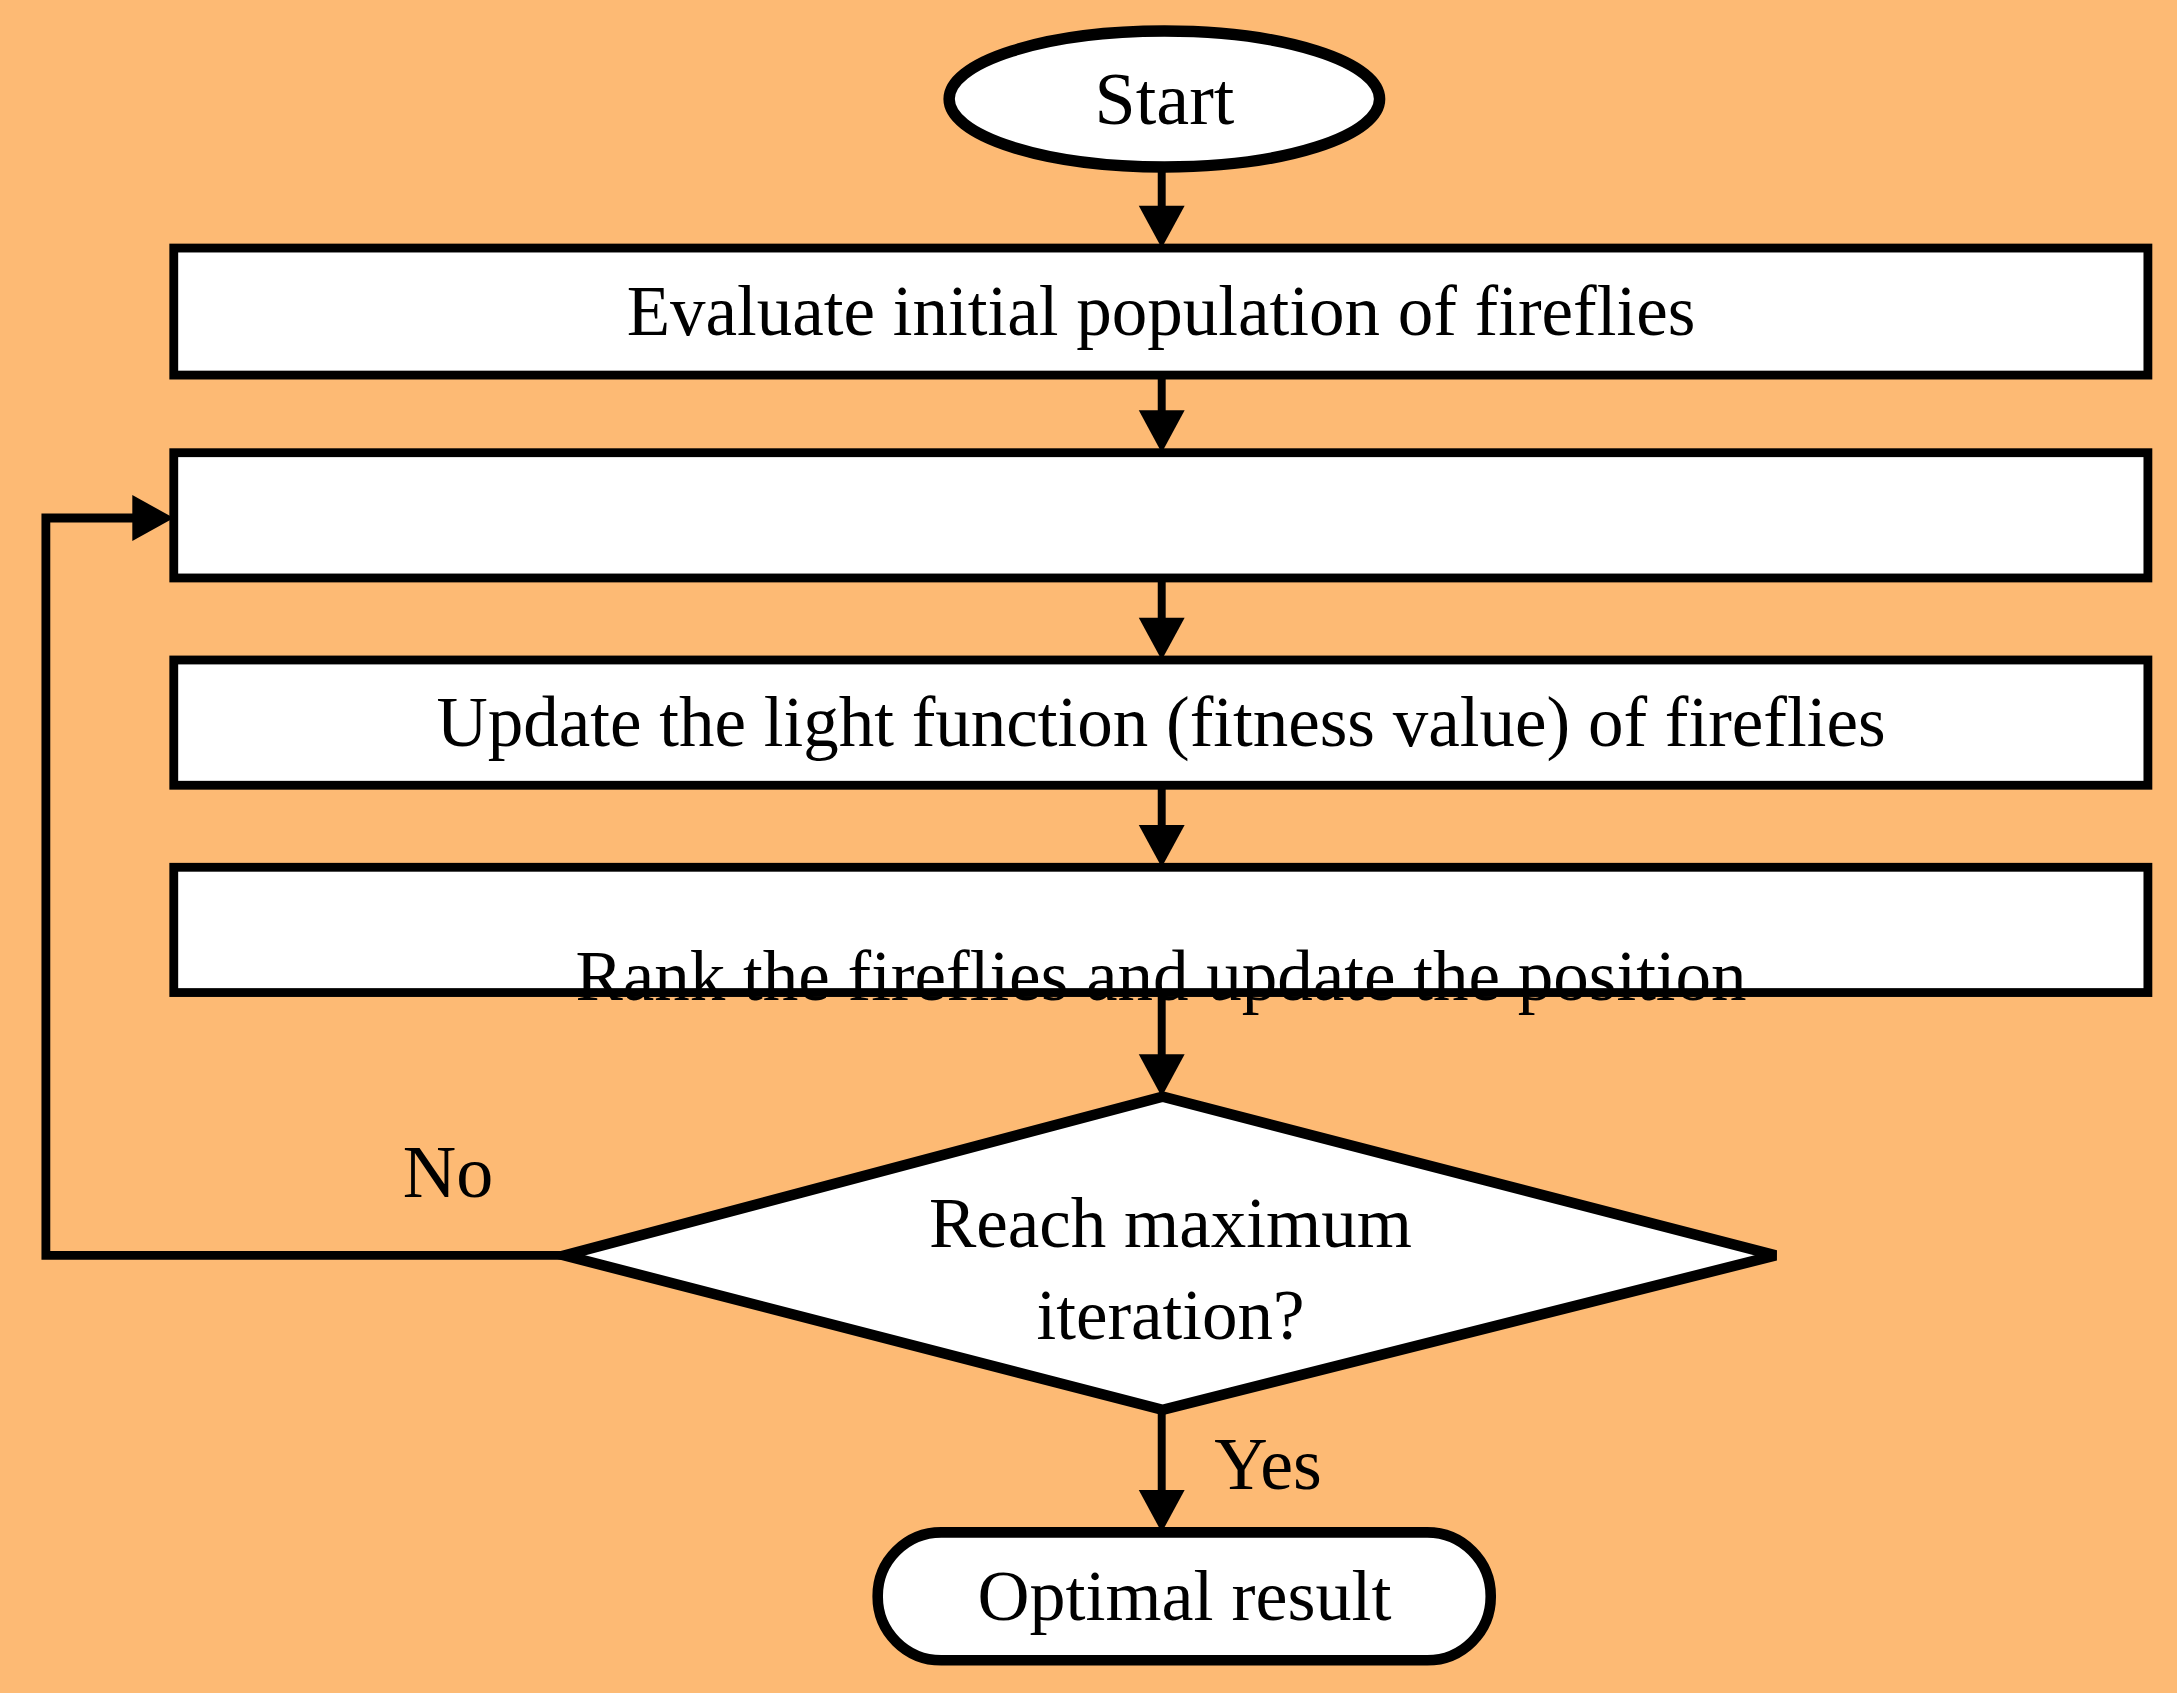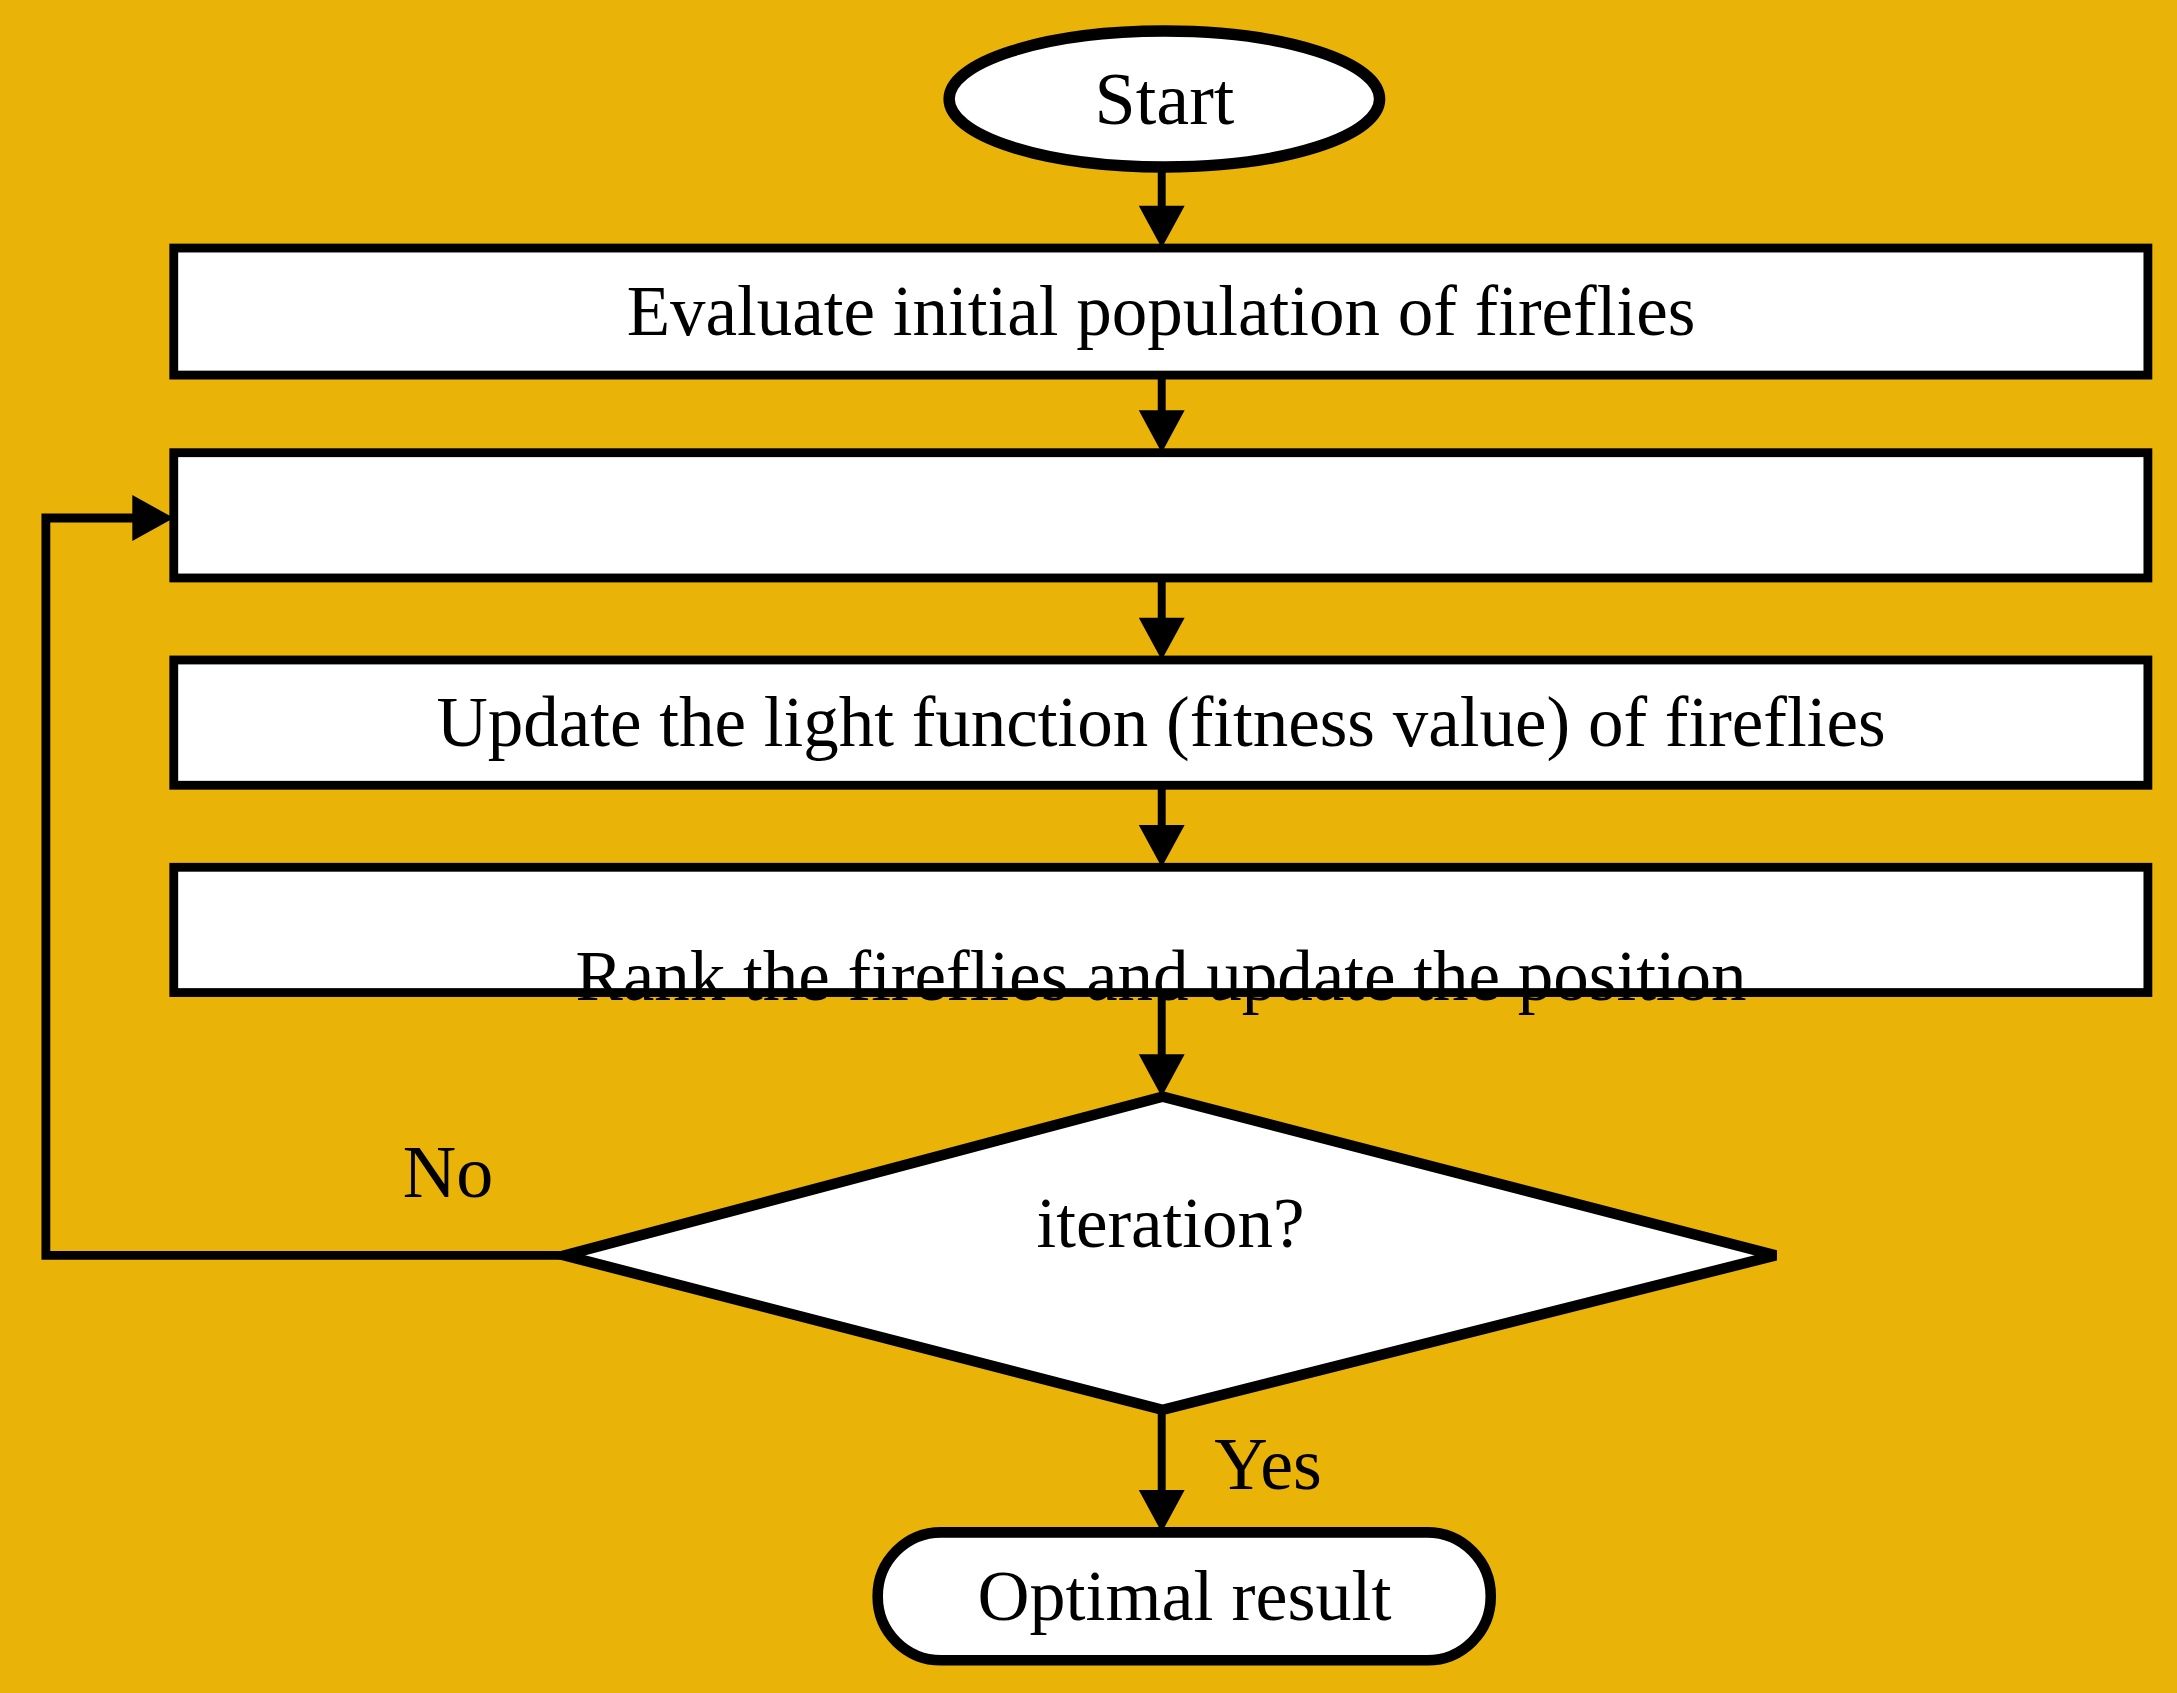--- a/index.html
+++ b/index.html
@@ -1,20 +1,20 @@
 <!DOCTYPE html>
 <html style="font-size:14px"><head>
 <meta charset="utf-8">
 <style>
   html, body { margin: 0; padding: 0; background: #ffffff; }
   .stage {
     position: relative;
     width: 2177px;
     height: 1694px;
-    background: #eab308;
+    background: #fdba74;
     font-family: "Liberation Serif", "DejaVu Serif", serif;
     color: #000000;
     overflow: hidden;
   }
   .stage svg { position: absolute; left: 0; top: 0; }
   .label {
     position: absolute;
     display: flex;
     align-items: center;
     justify-content: center;
@@ -94,20 +94,21 @@
   <div class="label terminal-label" style="left:949px; top:31px; width:431px; height:136px;">Start</div>
 
   <div class="label box-label" style="left:174px; top:248px; width:1974px; height:127px;">Evaluate initial population of fireflies</div>
 
 
   <div class="label box-label" style="left:174px; top:660px; width:1974px; height:125px;">Update the light function (fitness value) of fireflies</div>
 
   <div class="label box-label" style="left:174px; top:914px; width:1974px; height:125px;">Rank the fireflies and update the position</div>
 
   <div class="diamond-label">
+    <div class="line">Reach maximum</div>
     <div class="line">iteration?</div>
   </div>
 
   <div class="label edge-label" style="left:360px; top:1128px; width:176px; height:88px;">No</div>
 
   <div class="label edge-label" style="left:1180px; top:1420px; width:176px; height:88px;">Yes</div>
 
   <div class="label end-label" style="left:878px; top:1532px; width:613px; height:128px;">Optimal result</div>
 
 </div>

